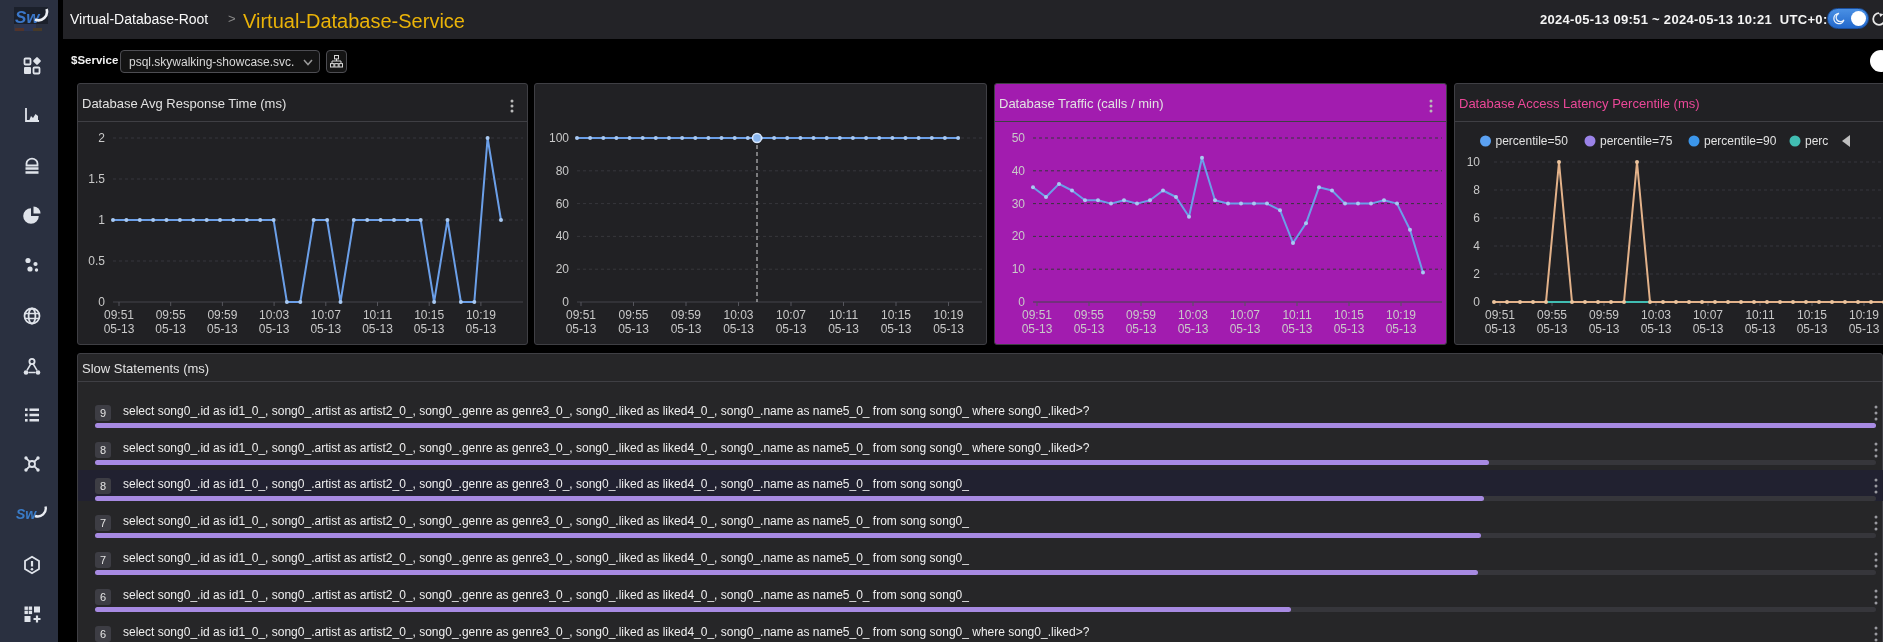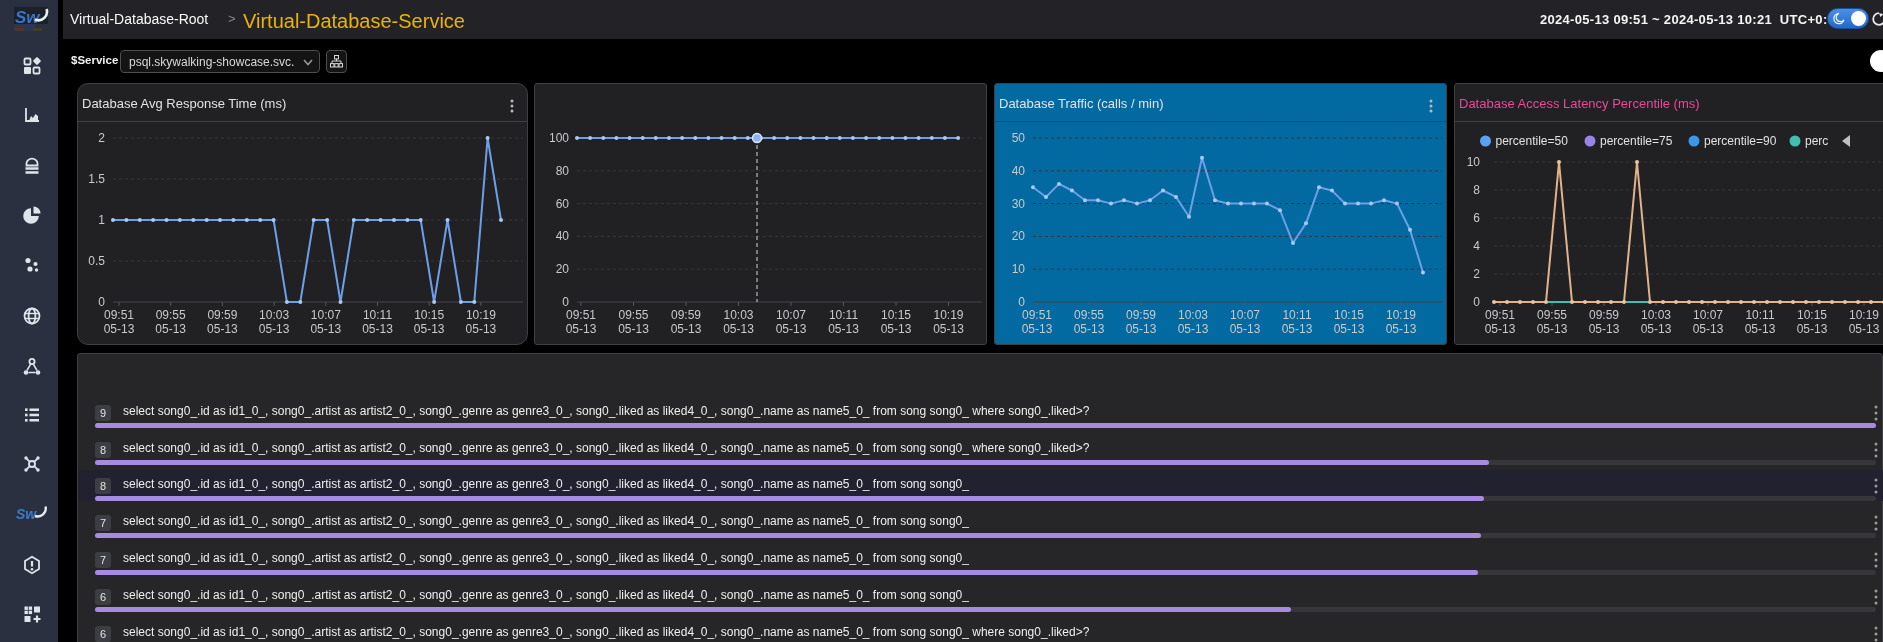--- a/index.html
+++ b/index.html
@@ -35,21 +35,21 @@
       <rect x="4.5" y="0.5" width="4" height="3.4" fill="none" stroke="#d8d8d8" stroke-width="1"></rect>
       <path d="M6.5 3.9 V6 M2 8.5 V6 H11 V8.5" fill="none" stroke="#d8d8d8" stroke-width="1"></path>
       <rect x="0.5" y="8.6" width="3.4" height="3.4" fill="none" stroke="#d8d8d8" stroke-width="1"></rect>
       <rect x="4.8" y="8.6" width="3.4" height="3.4" fill="none" stroke="#d8d8d8" stroke-width="1"></rect>
       <rect x="9.1" y="8.6" width="3.4" height="3.4" fill="none" stroke="#d8d8d8" stroke-width="1"></rect>
     </svg>
 </div>
 
 <div style="position:absolute;left:1870px;top:50px;width:22px;height:22px;border-radius:50%;background:#fff;"></div>
 
-<div style="position:absolute;left:77px;top:83px;width:451px;height:262px;background:#212124;border:1px solid #3f3f44;border-radius:11px;box-sizing:border-box;">
+<div style="position:absolute;left:77px;top:83px;width:451px;height:262px;background:#212124;border:1px solid #3f3f44;border-radius:3px;box-sizing:border-box;">
   <div style="position:absolute;left:0;top:0;width:100%;height:38px;border-bottom:1px solid #3f3f44;box-sizing:border-box;">
     <div style="position:absolute;left:4px;top:12px;font-size:13px;color:#e2e2e2;white-space:nowrap;">Database Avg Response Time (ms)</div>
     <svg style="position:absolute;right:12px;top:15px" width="6" height="14" viewBox="0 0 6 14">
         <circle cx="3" cy="2" r="1.5" fill="#b9b9b9"></circle>
         <circle cx="3" cy="7" r="1.5" fill="#b9b9b9"></circle>
         <circle cx="3" cy="12" r="1.5" fill="#b9b9b9"></circle>
       </svg>
   </div>
   <svg style="position:absolute;left:0;top:38px" width="451" height="222" viewBox="0 0 451 222" font-family="&quot;Liberation Sans&quot;,sans-serif">
 <line x1="35" y1="180.0" x2="445" y2="180.0" stroke="#45454b" stroke-width="1"></line>
@@ -187,21 +187,21 @@
 <circle cx="357.4" cy="16.0" r="2" fill="#a9c9f1"></circle>
 <circle cx="370.5" cy="16.0" r="2" fill="#a9c9f1"></circle>
 <circle cx="383.6" cy="16.0" r="2" fill="#a9c9f1"></circle>
 <circle cx="396.8" cy="16.0" r="2" fill="#a9c9f1"></circle>
 <circle cx="409.9" cy="16.0" r="2" fill="#a9c9f1"></circle>
 <circle cx="423.1" cy="16.0" r="2" fill="#a9c9f1"></circle>
 <circle cx="222" cy="16" r="4.5" fill="#8ab6ee" stroke="#d7e6fb" stroke-width="1.5"></circle>
   </svg>
 </div>
 
-<div style="position:absolute;left:994px;top:83px;width:453px;height:262px;background:#0369a1;border:1px solid #3f3f44;border-radius:3px;box-sizing:border-box;">
+<div style="position:absolute;left:994px;top:83px;width:453px;height:262px;background:#a21caf;border:1px solid #3f3f44;border-radius:3px;box-sizing:border-box;">
   <div style="position:absolute;left:0;top:0;width:100%;height:38px;border-bottom:1px solid #3f3f44;box-sizing:border-box;">
     <div style="position:absolute;left:4px;top:12px;font-size:13px;color:#e2e2e2;white-space:nowrap;">Database Traffic (calls / min)</div>
     <svg style="position:absolute;right:12px;top:15px" width="6" height="14" viewBox="0 0 6 14">
         <circle cx="3" cy="2" r="1.5" fill="#b9b9b9"></circle>
         <circle cx="3" cy="7" r="1.5" fill="#b9b9b9"></circle>
         <circle cx="3" cy="12" r="1.5" fill="#b9b9b9"></circle>
       </svg>
   </div>
   <svg style="position:absolute;left:0;top:38px" width="453" height="222" viewBox="0 0 453 222" font-family="&quot;Liberation Sans&quot;,sans-serif">
 <line x1="38" y1="180.0" x2="447" y2="180.0" stroke="#45454b" stroke-width="1"></line>
@@ -362,20 +362,23 @@
 <circle cx="403.0" cy="180.0" r="2" fill="#ecc49e"></circle>
 <circle cx="416.0" cy="180.0" r="2" fill="#ecc49e"></circle>
 <circle cx="429.0" cy="180.0" r="2" fill="#ecc49e"></circle>
 <circle cx="442.0" cy="180.0" r="2" fill="#ecc49e"></circle>
 <circle cx="455.0" cy="180.0" r="2" fill="#ecc49e"></circle>
 <circle cx="468.0" cy="180.0" r="2" fill="#ecc49e"></circle>
   </svg>
 </div>
 
 <div style="position:absolute;left:77px;top:353px;width:1806px;height:330px;background:#262628;border:1px solid #3f3f44;border-radius:3px;box-sizing:border-box;">
+  <div style="position:absolute;left:0;top:0;width:100%;height:28px;border-bottom:1px solid #3f3f44;box-sizing:border-box;">
+    <div style="position:absolute;left:4px;top:7px;font-size:13px;color:#e2e2e2;">Slow Statements (ms)</div>
+  </div>
 
   <div style="position:absolute;left:0;top:43px;width:1806px;height:31px;">
     <div style="position:absolute;left:17px;top:8px;width:16px;height:16px;background:#3d3d44;border-radius:3px;color:#e3e3e3;font-size:11px;line-height:16px;text-align:center;">9</div>
     <div style="position:absolute;left:45px;top:7px;font-size:12px;color:#efefef;white-space:nowrap;">select song0_.id as id1_0_, song0_.artist as artist2_0_, song0_.genre as genre3_0_, song0_.liked as liked4_0_, song0_.name as name5_0_ from song song0_ where song0_.liked&gt;?</div>
     <div style="position:absolute;left:17px;top:26px;width:1781px;height:5px;background:#36363b;border-radius:3px;"></div>
     <div style="position:absolute;left:17px;top:26px;width:1781px;height:5px;background:#a78ae2;border-radius:3px;"></div>
     <svg style="position:absolute;left:1795px;top:6px" width="8" height="20" viewBox="0 0 8 20">
         <circle cx="3" cy="4" r="1.5" fill="#9a9aa0"></circle>
         <circle cx="3" cy="10" r="1.5" fill="#9a9aa0"></circle>
         <circle cx="3" cy="16" r="1.5" fill="#9a9aa0"></circle>

